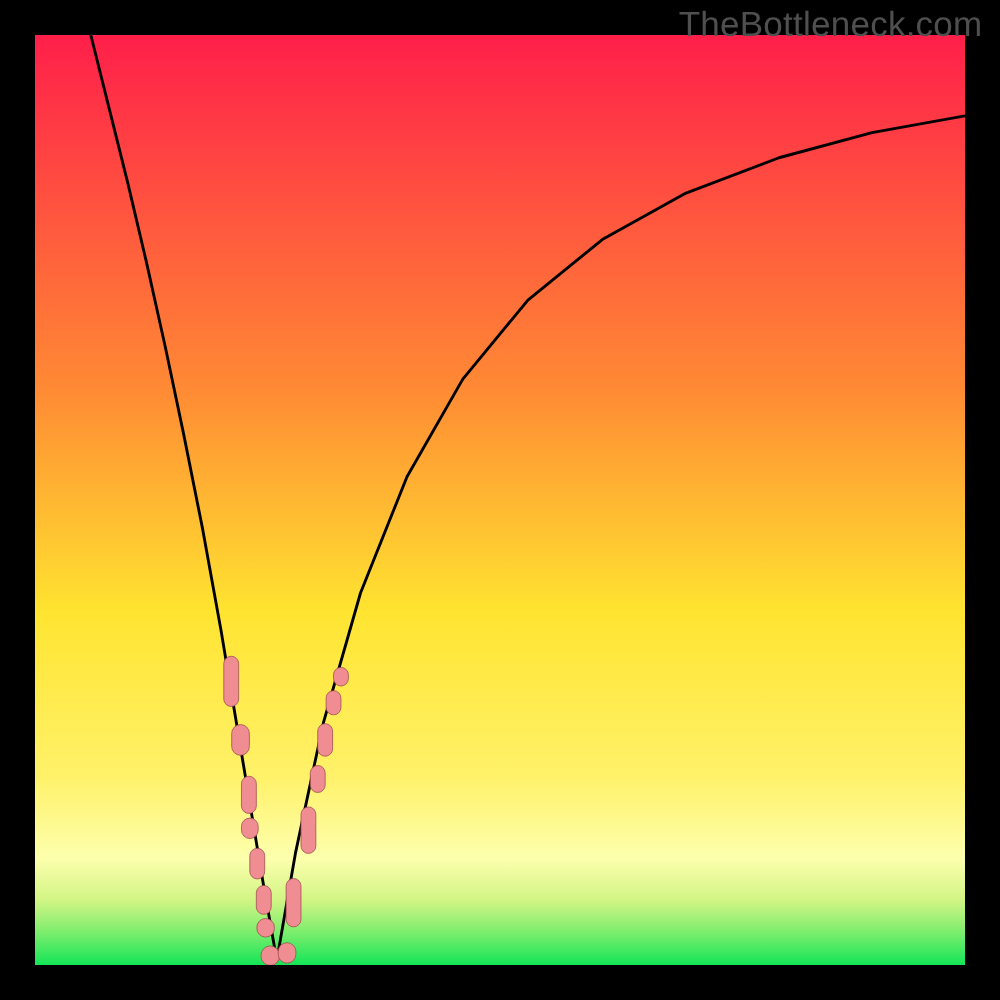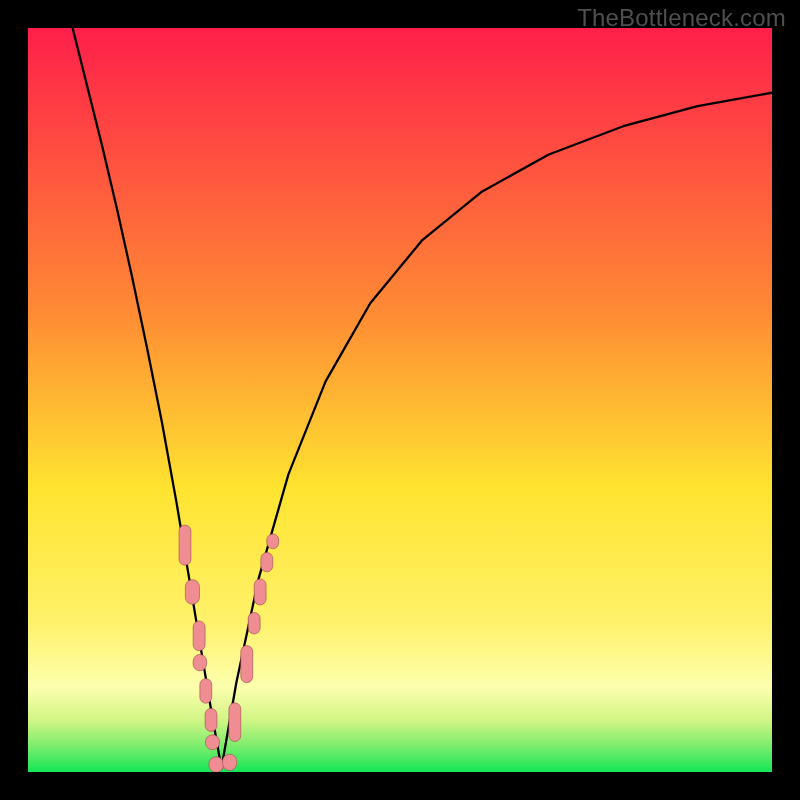--- a/index.html
+++ b/index.html
@@ -30,21 +30,21 @@
     left: 0;
     top: 0;
     width: 100%;
     height: 100%;
   }
   .watermark {
     position: absolute;
     top: 4px;
     right: 14px;
     color: #4f4f4f;
-    font-size: 24px;
+    font-size: 28px;
     font-weight: 400;
     letter-spacing: 0.2px;
   }
   svg.curves {
     position: absolute;
     left: 0;
     top: 0;
     width: 100%;
     height: 100%;
   }

